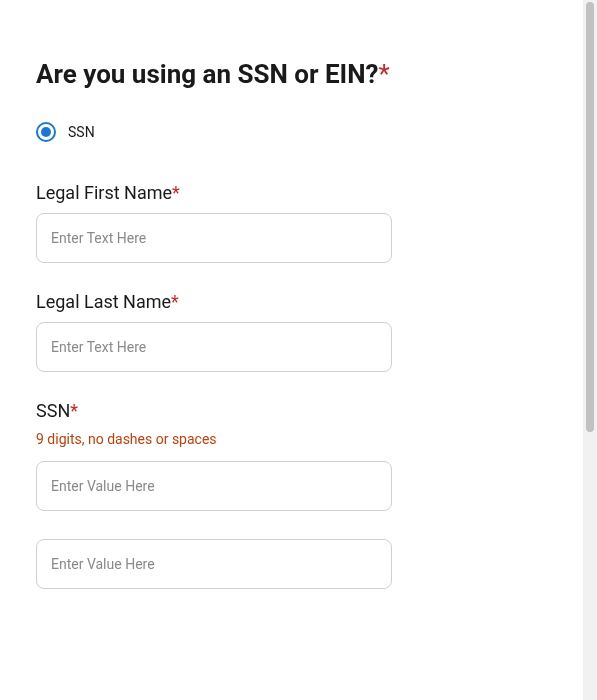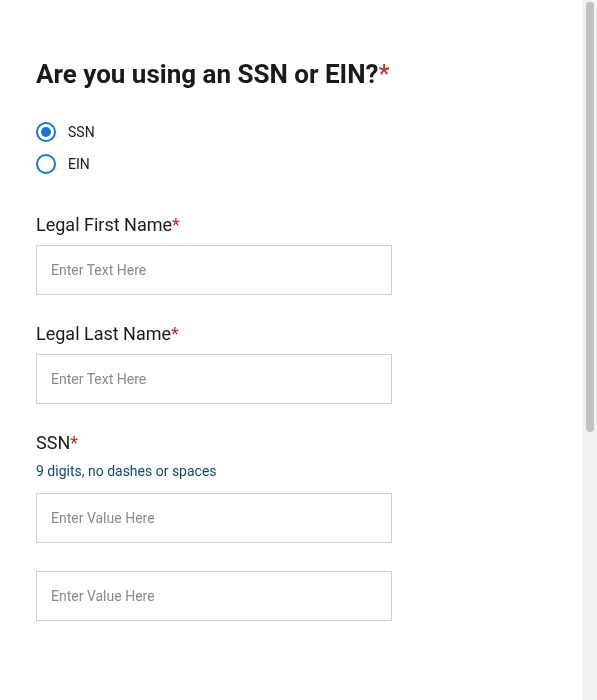--- a/index.html
+++ b/index.html
@@ -84,28 +84,28 @@
       margin-bottom: 28px;
     }
     .field-label {
       display: block;
       font-size: 18px;
       color: #1a1a1a;
       margin-bottom: 10px;
     }
     .field-helper {
       font-size: 14px;
-      color: #0c4a6e;
+      color: #c2410c;
       margin-bottom: 14px;
     }
     .text-input {
       width: 356px;
       height: 50px;
       border: 1px solid #d0d0d0;
-      border-radius: 0;
+      border-radius: 8px;
       padding: 0 14px;
       font-size: 14px;
       color: #333;
       font-family: inherit;
     }
     .text-input::placeholder {
       color: #8a8a8a;
     }
   </style>
 </head>
@@ -118,24 +118,20 @@
 <div class="content">
 
   <h1 class="heading">
     <span>Are you using an SSN or EIN?</span><span class="required">*</span>
   </h1>
 
   <div class="radio-group">
     <div class="radio-option">
       <span class="radio-circle selected"></span>
       <span class="radio-label">SSN</span>
-    </div>
-    <div class="radio-option">
-      <span class="radio-circle"></span>
-      <span class="radio-label">EIN</span>
     </div>
   </div>
 
   <div class="field">
     <label class="field-label">
       <span>Legal First Name</span><span class="required">*</span>
     </label>
     <input type="text" class="text-input" placeholder="Enter Text Here" style="">
   </div>
 

